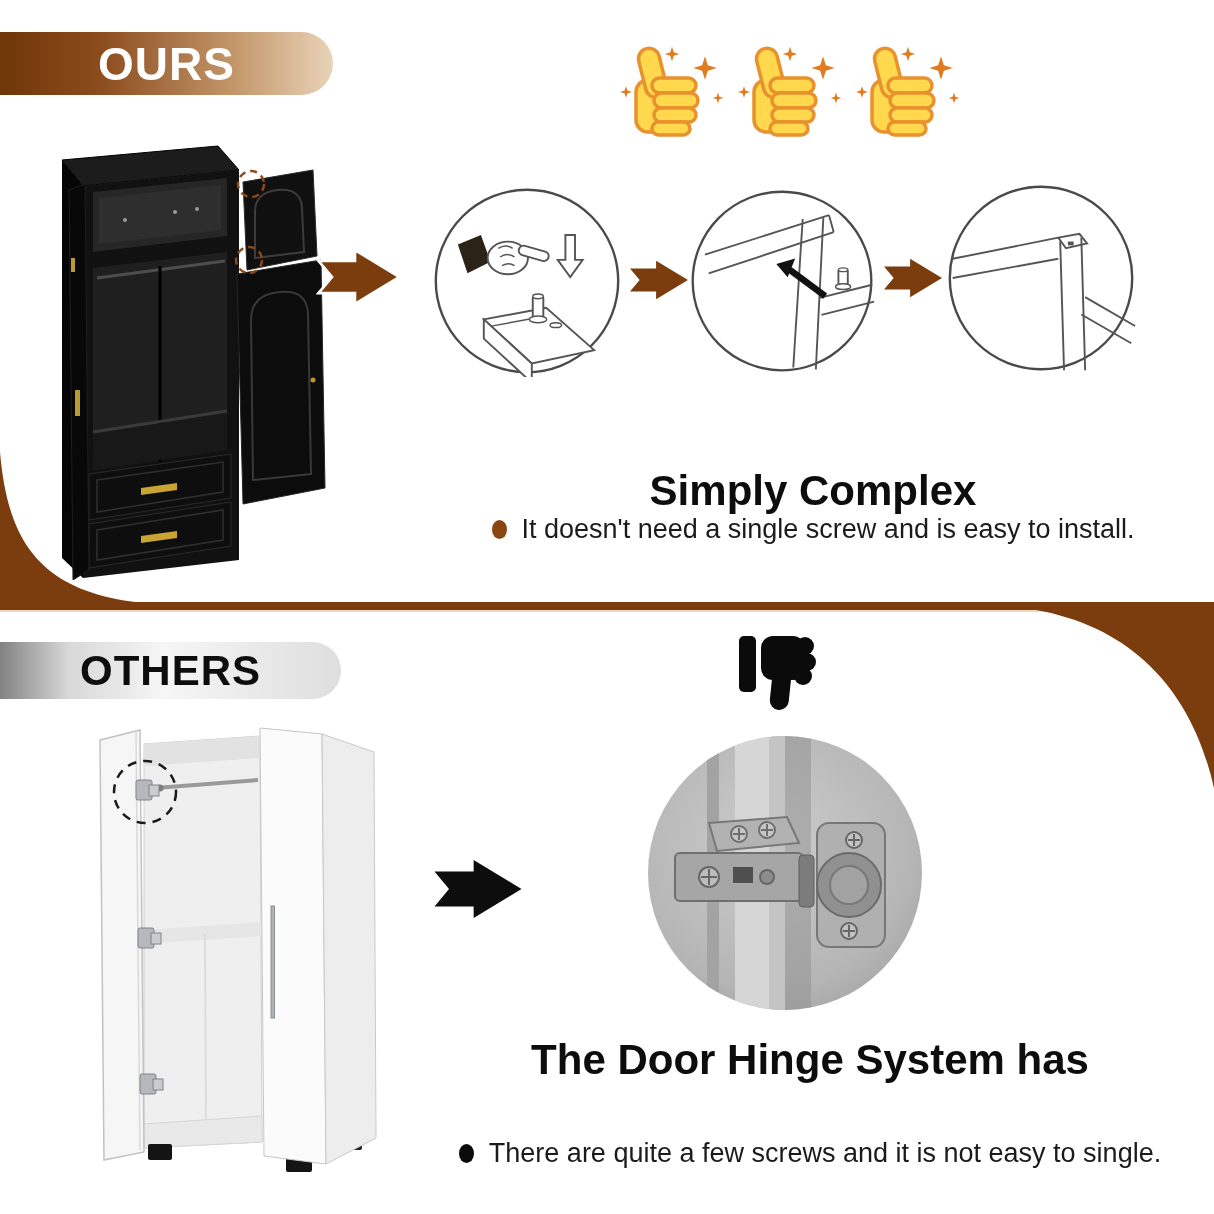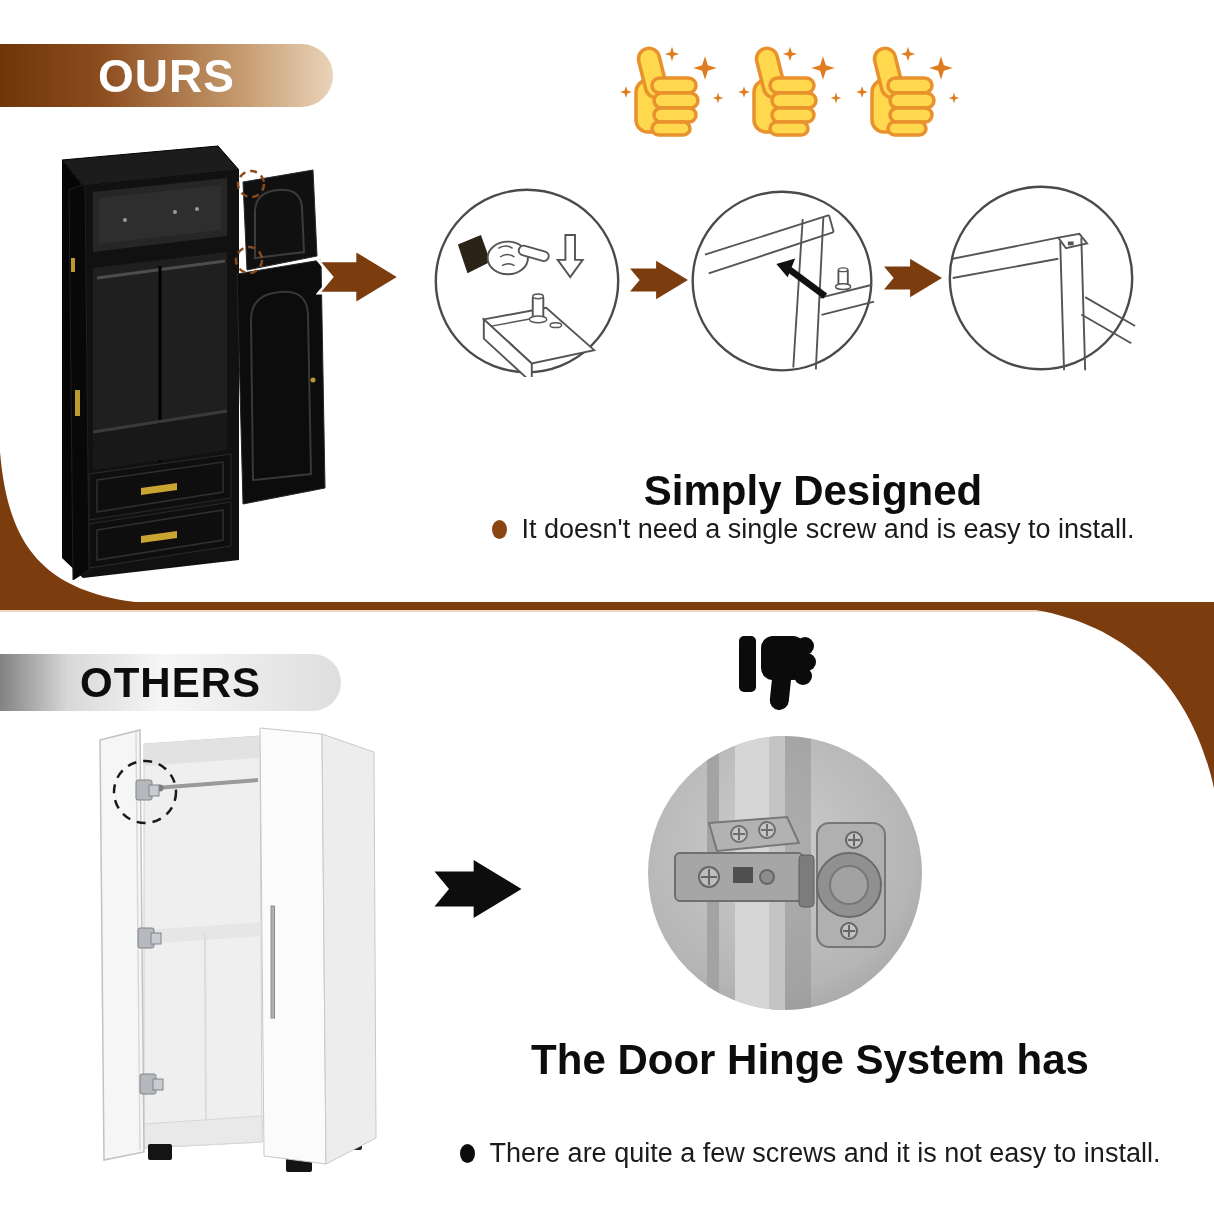--- a/index.html
+++ b/index.html
@@ -1,21 +1,21 @@
 <!DOCTYPE html>
 <html><head>
 <meta charset="utf-8">
 <style>
   html,body{margin:0;padding:0;background:#fff;}
   .canvas{position:relative;width:1214px;height:1214px;background:#ffffff;overflow:hidden;
           font-family:"Liberation Sans","DejaVu Sans",sans-serif;}
   .abs{position:absolute;}
   
   .banner{position:absolute;left:0;display:flex;align-items:center;justify-content:center;
-          font-weight:bold;letter-spacing:1px;margin-top:12px;}
+          font-weight:bold;letter-spacing:1px;}
   .banner-ours{top:32px;width:333px;height:63px;border-radius:0 32px 32px 0;
      background:linear-gradient(90deg,#6f3608 0%,#8c4c1d 30%,#c59a6e 72%,#ead3b9 100%);
      color:#ffffff;font-size:46px;}
   .banner-others{top:642px;width:341px;height:57px;border-radius:0 29px 29px 0;
      background:linear-gradient(90deg,#828282 0%,#d8d8d8 20%,#f6f6f6 48%,#dedede 100%);
      color:#0d0d0d;font-size:42px;text-align:right;}
   
   .heading{position:absolute;text-align:center;font-weight:bold;color:#0d0d0d;
            font-size:42px;line-height:1.12;}
   .heading-ours{left:430px;top:420px;width:766px;}
@@ -158,21 +158,21 @@
     <polygon points="118,58 140,54 148,64 126,69" fill="#fff" stroke="#555" stroke-width="2"></polygon>
     <line x1="120" y1="62" x2="124" y2="196" stroke="#555" stroke-width="2"></line>
     <line x1="142" y1="58" x2="146" y2="196" stroke="#555" stroke-width="2"></line>
     <line x1="146" y1="120" x2="198" y2="150" stroke="#555" stroke-width="2"></line>
     <line x1="142" y1="138" x2="194" y2="168" stroke="#555" stroke-width="2"></line>
     <rect x="128" y="62" width="6" height="4" fill="#555"></rect>
   </svg>
 
   <div class="heading heading-ours">
     <br>
-    <span>Simply Designed</span>
+    <span>Simply Complex</span>
   </div>
 
   <div class="bullet-row bullet-row-ours">
     <span class="dot dot-brown"></span>
     <span>It doesn't need a single screw and is easy to install.</span>
   </div>
 
   <div class="banner banner-others">
     <span>OTHERS</span>
   </div>
@@ -260,16 +260,16 @@
       <path d="M196,196 h12 M202,190 v12" stroke="#666" stroke-width="2"></path>
     </g>
   </svg>
 
   <div class="heading heading-others">
     <span>The Door Hinge System has</span><br>
   </div>
 
   <div class="bullet-row bullet-row-others">
     <span class="dot dot-black"></span>
-    <span>There are quite a few screws and it is not easy to install.</span>
+    <span>There are quite a few screws and it is not easy to single.</span>
   </div>
 
 </div>
 
 </body></html>

